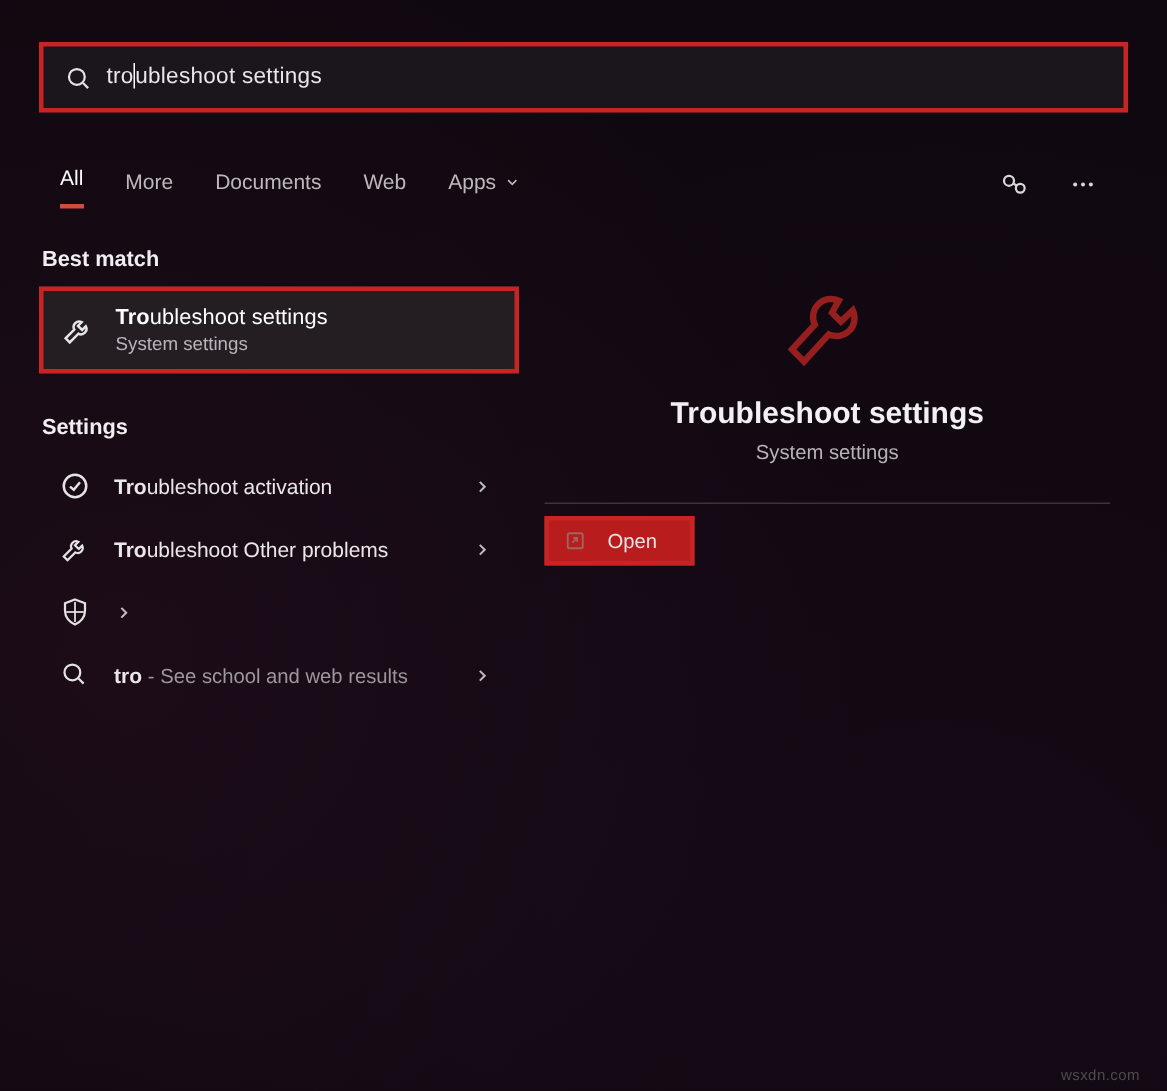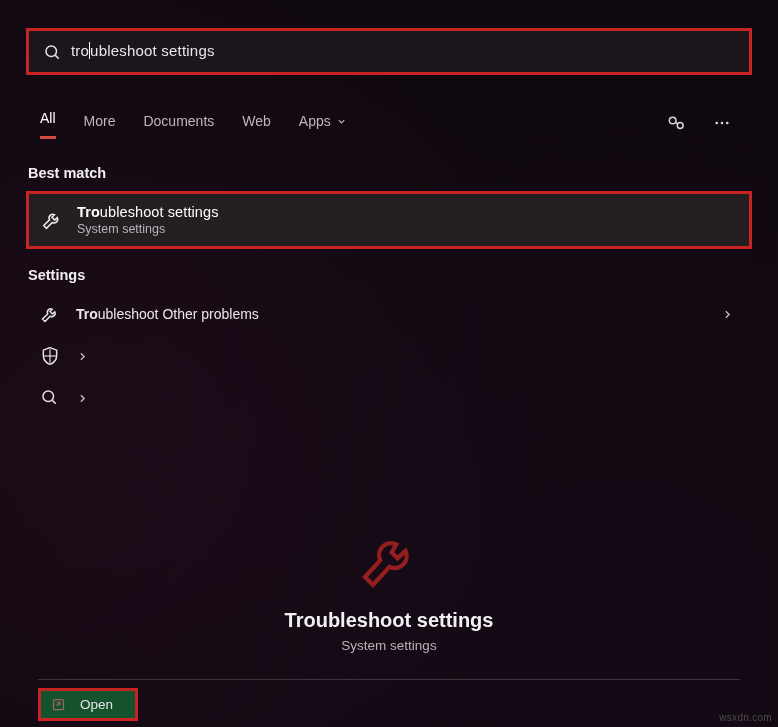--- a/index.html
+++ b/index.html
@@ -60,23 +60,22 @@
   .tabs-right { margin-left: auto; display: flex; gap: 14px; align-items: center; }
   .icon-btn {
     width: 32px; height: 32px;
     display: flex; align-items: center; justify-content: center;
     color: #d9d6d9;
     cursor: pointer;
     border-radius: 4px;
   }
   .content {
     display: flex;
-    gap: 24px;
+    gap: 5px;
     margin-top: 18px;
-    flex-direction: column;
   }
   .left-col { flex: 0 0 320px; }
   .right-col { flex: 1; padding-top: 4px; }
   .section-title {
     font-size: 14.5px;
     font-weight: 600;
     padding: 8px 4px 10px 2px;
     color: #f1eef1;
   }
   .result-tile {
@@ -116,33 +115,33 @@
     color: #951e1e;
     margin-top: 10px;
     margin-bottom: 16px;
   }
   .detail-title { font-size: 20px; font-weight: 550; color: #f2f0f2; margin-bottom: 6px; }
   .detail-sub { font-size: 13.5px; color: #b7b3b7; margin-bottom: 26px; }
   .divider { width: 100%; height: 1px; background: #3c343c; }
   .action-row {
     align-self: flex-start;
     border: 3.5px solid #c82424;
-    background: #14532d;
+    background: #b91c1c;
     margin-top: 8px;
     padding: 6px 22px 6px 10px;
     display: flex;
     align-items: center;
     gap: 14px;
     cursor: pointer;
   }
   .action-row .ai-icon { width: 15px; height: 15px; color:#9f655f; }
   .action-row .ai-label { font-size: 13.5px; color:#e6e3e6; }
   .watermark {
     position: absolute;
-    right: 6px;
+    right: 18px;
     bottom: 4px;
     font-size: 10px;
     color: #4e4b4e;
     letter-spacing: 0.3px;
     text-align: right;
   }
   svg { display: block; }
 </style>
 </head>
 <body>
@@ -201,22 +200,36 @@
           <svg viewBox="0 0 24 24" width="22" height="22" fill="none" stroke="currentColor" stroke-width="1.8">
             <path d="M14.7 6.3a4 4 0 0 0-5.4 5.4L3 18l3 3 6.3-6.3a4 4 0 0 0 5.4-5.4L15 12l-3-3 2.7-2.7z"></path>
           </svg>
         </span>
         <div>
           <div class="res-title"><b>Tro</b><span>ubleshoot settings</span></div>
           <div class="res-sub">System settings</div>
         </div>
       </div>
 
-      <div class="section-title" style="margin-top:10px">Settings</div>
-
+      <div class="section-title" style="margin-top:20px">Settings</div>
+
+      <div class="list-item">
+        <span class="li-icon">
+          <svg viewBox="0 0 24 24" width="20" height="20" fill="none" stroke="currentColor" stroke-width="2">
+              <circle cx="12" cy="12" r="9"></circle>
+              <polyline points="8 12.5 11 15 16 9"></polyline>
+            </svg>
+        </span>
+        <span class="li-label"><b>Tro</b><span>ubleshoot activation</span></span>
+        <span class="chev">
+          <svg viewBox="0 0 24 24" width="13" height="13" fill="none" stroke="currentColor" stroke-width="2.6">
+              <polyline points="9 6 15 12 9 18"></polyline>
+            </svg>
+        </span>
+      </div>
 
       <div class="list-item">
         <span class="li-icon">
           <svg viewBox="0 0 24 24" width="20" height="20" fill="none" stroke="currentColor" stroke-width="1.8">
               <path d="M14.7 6.3a4 4 0 0 0-5.4 5.4L3 18l3 3 6.3-6.3a4 4 0 0 0 5.4-5.4L15 12l-3-3 2.7-2.7z"></path>
             </svg>
         </span>
         <span class="li-label"><b>Tro</b><span>ubleshoot Other problems</span></span>
         <span class="chev">
           <svg viewBox="0 0 24 24" width="13" height="13" fill="none" stroke="currentColor" stroke-width="2.6">
@@ -241,20 +254,21 @@
       </div>
 
 
       <div class="list-item">
         <span class="li-icon">
           <svg viewBox="0 0 24 24" width="18" height="18" fill="none" stroke="currentColor" stroke-width="2">
               <circle cx="11" cy="11" r="7"></circle>
               <line x1="21" y1="21" x2="16.5" y2="16.5"></line>
             </svg>
         </span>
+        <span class="li-label"><b>tro</b> <span class="dim">- <span>See school and web results</span></span></span>
         <span class="chev">
           <svg viewBox="0 0 24 24" width="13" height="13" fill="none" stroke="currentColor" stroke-width="2.6">
               <polyline points="9 6 15 12 9 18"></polyline>
             </svg>
         </span>
       </div>
 
 
     </div>
 

